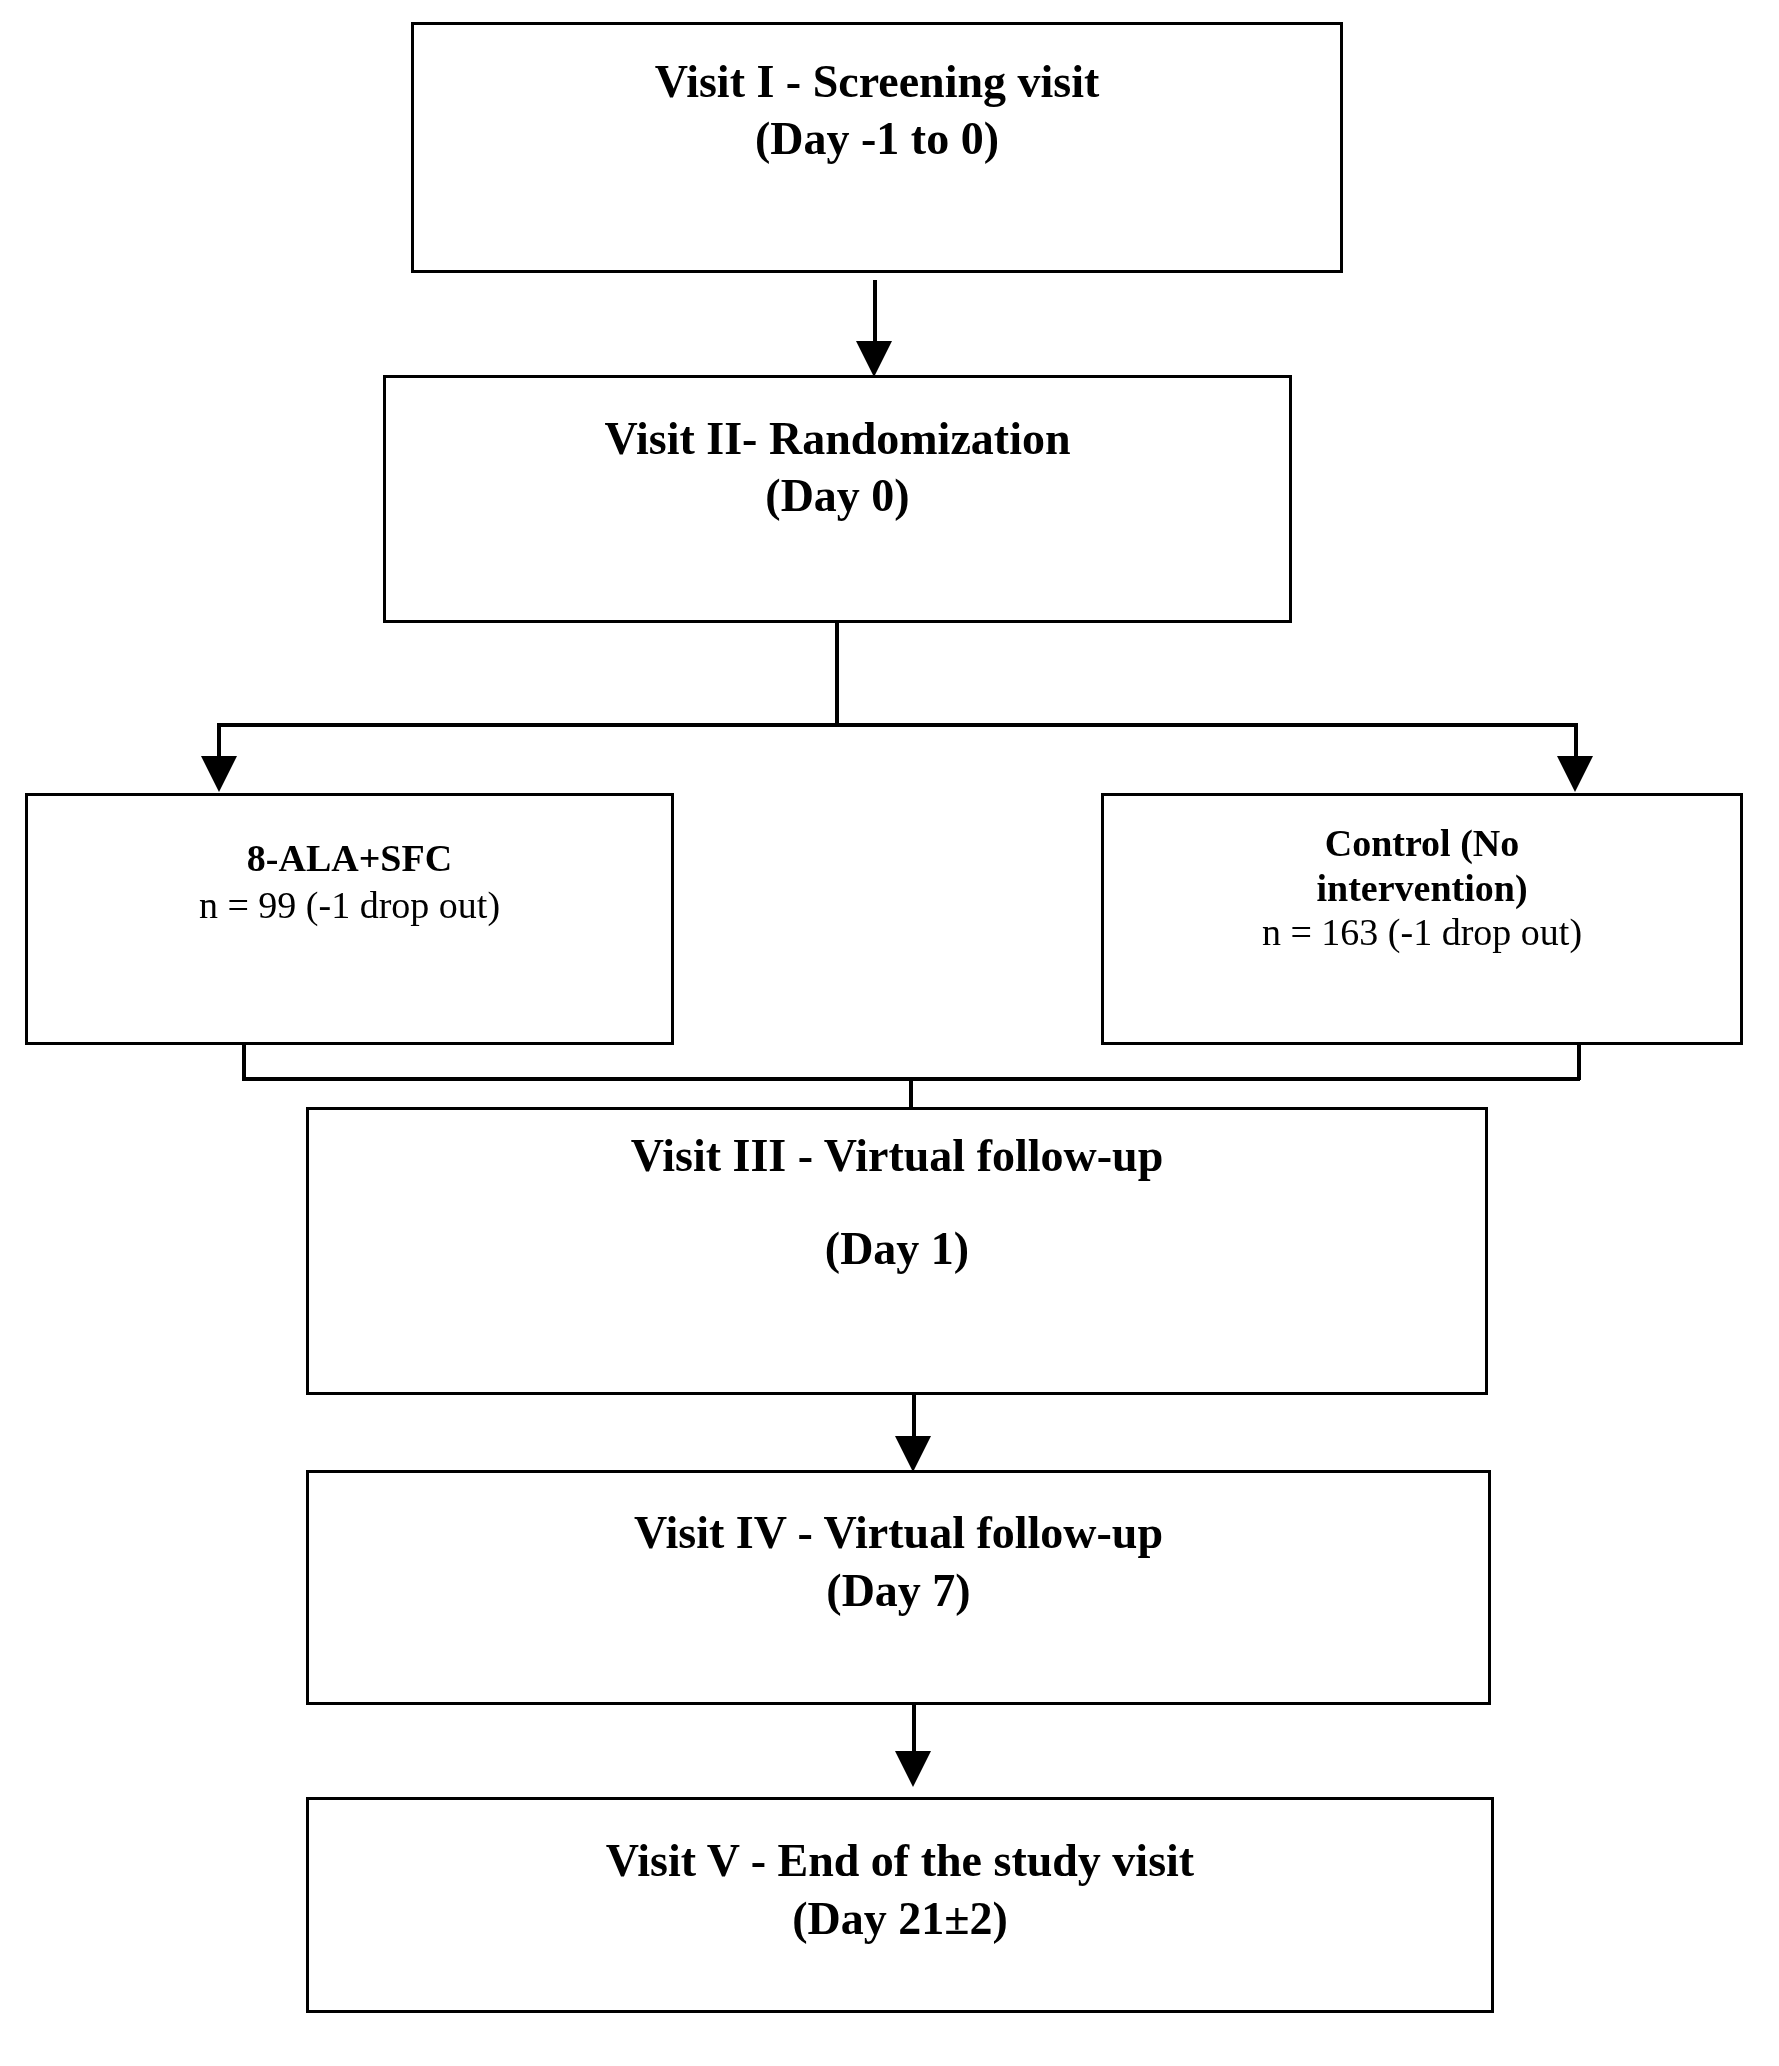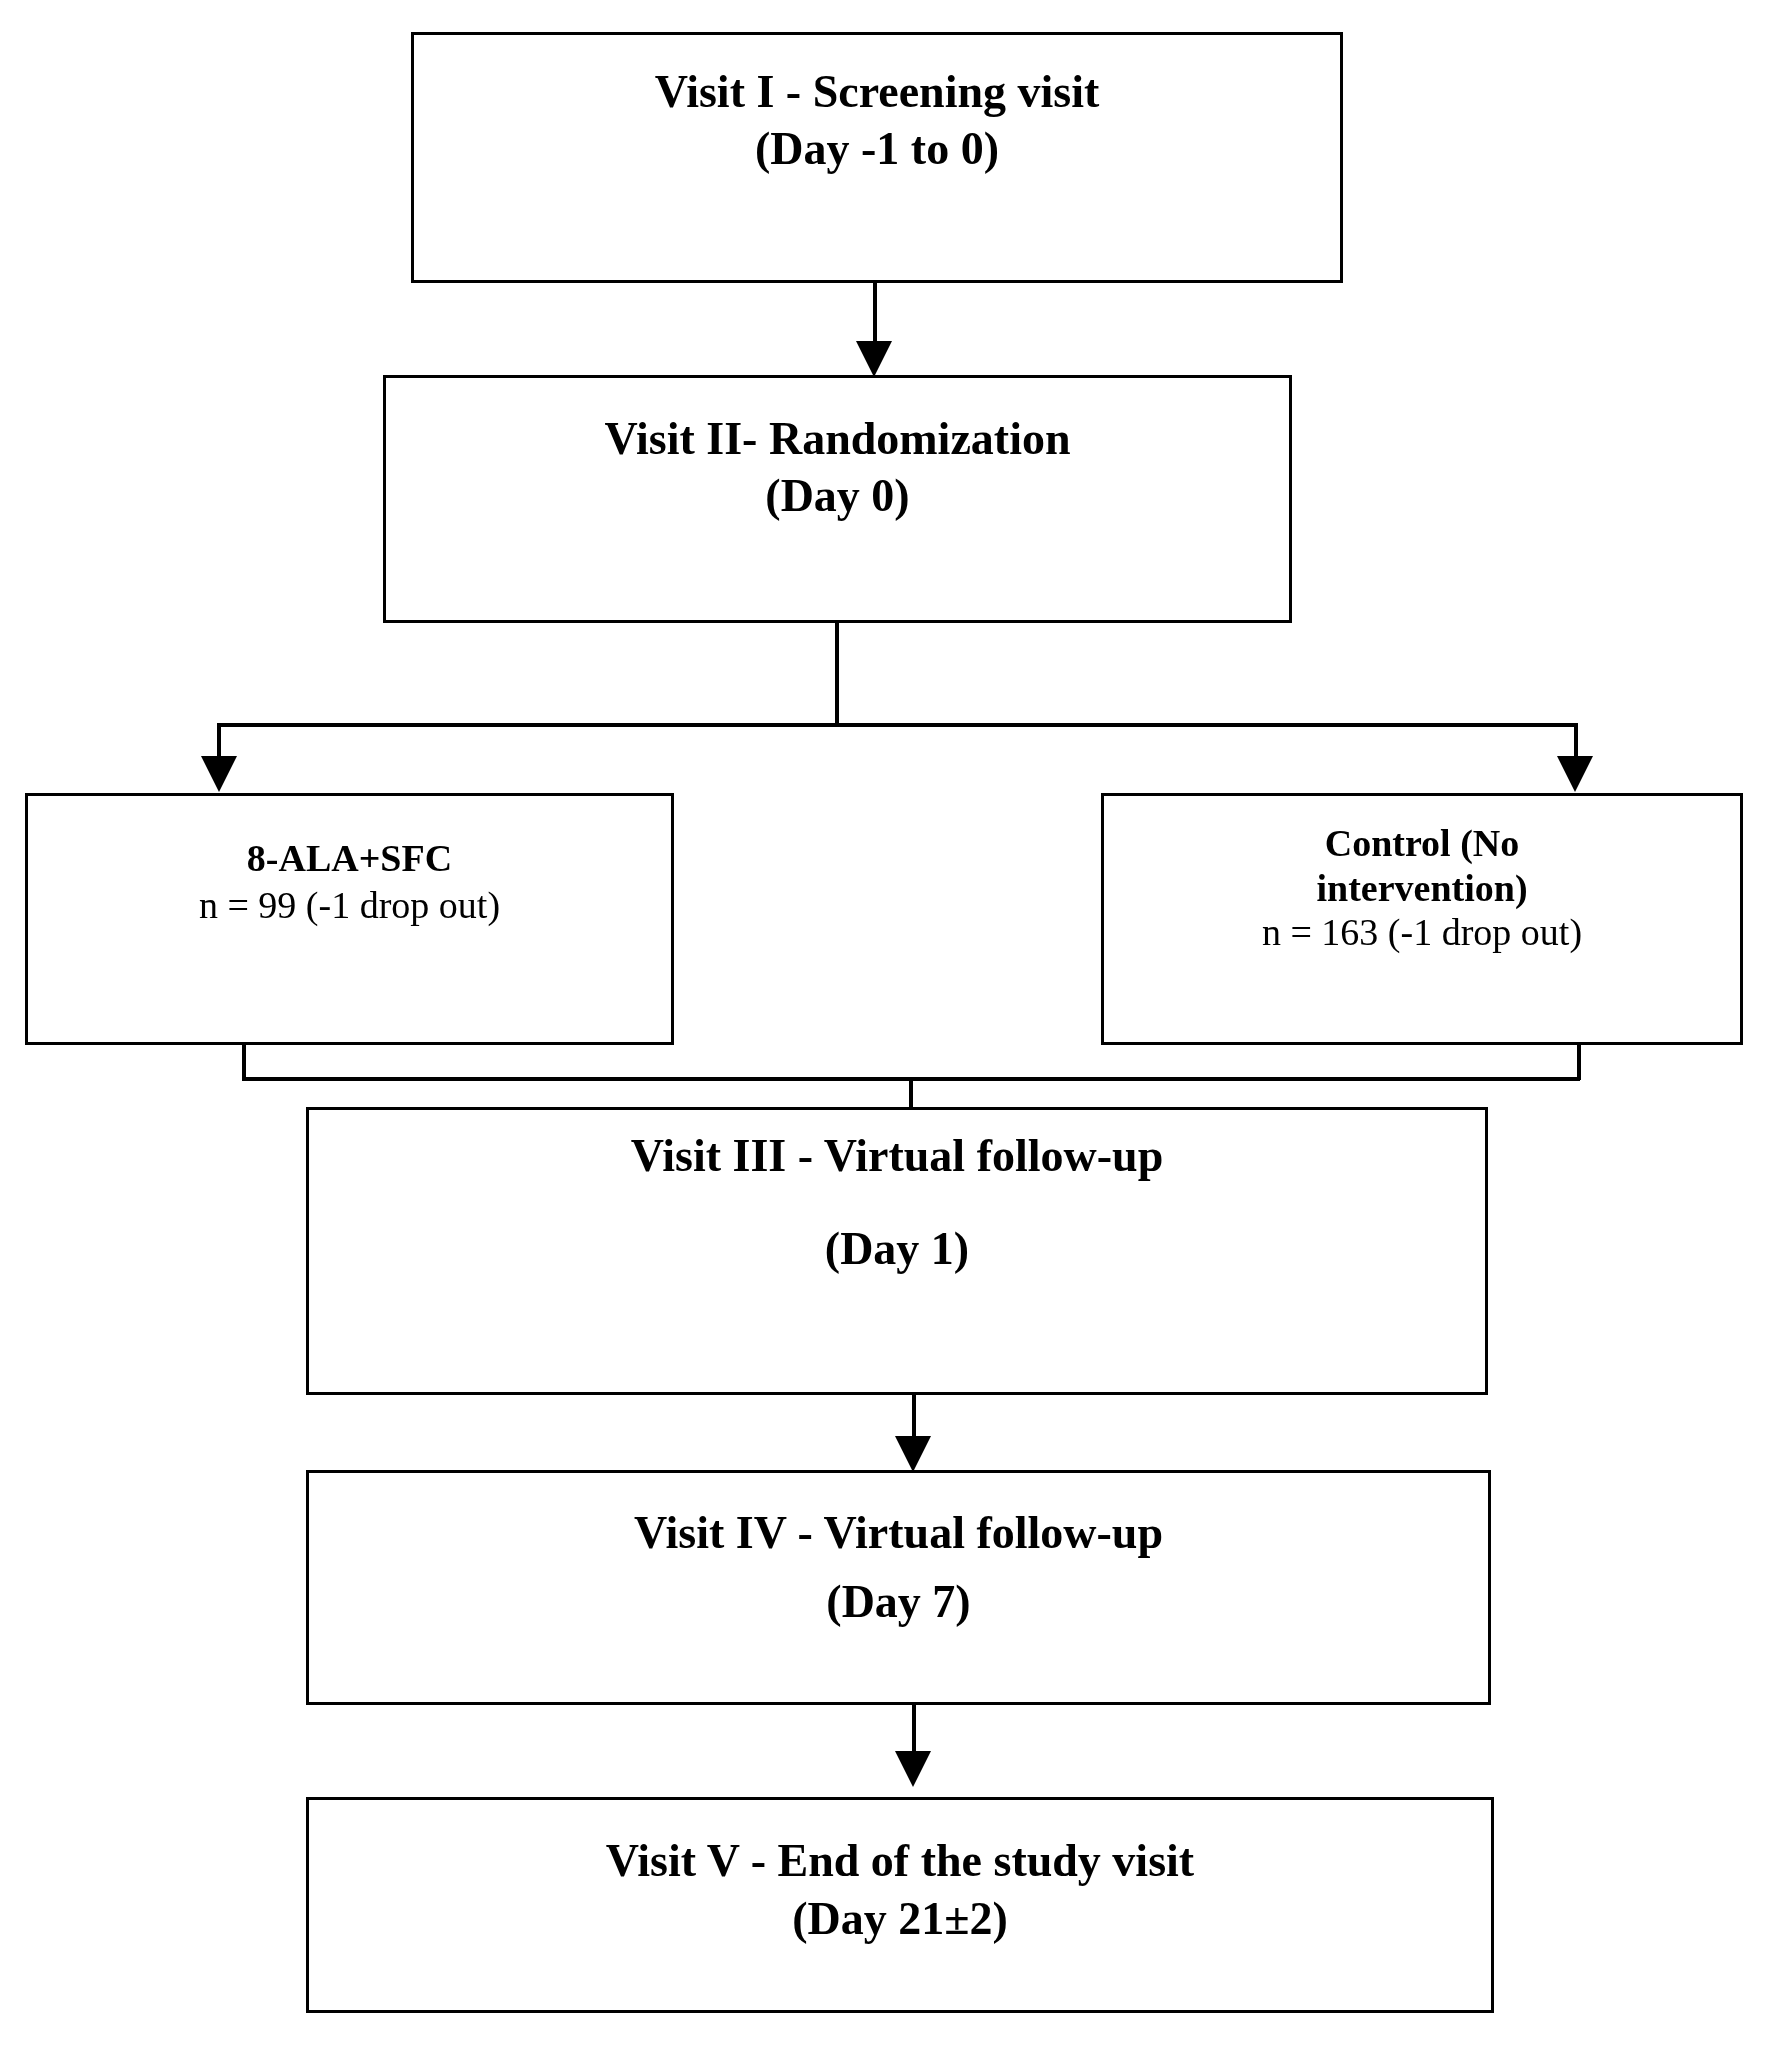--- a/index.html
+++ b/index.html
@@ -48,26 +48,26 @@
   .arrowhead {
     position: absolute;
     width: 0;
     height: 0;
     border-left: 18.5px solid transparent;
     border-right: 18.5px solid transparent;
     border-top: 36px solid #000000;
   }
 
   
-  #node-visit1 { left: 411px;  top: 32px;   width: 932px; height: 251px; }
+  #node-visit1 { left: 411px;  top: 22px;   width: 932px; height: 251px; }
   #node-visit2 { left: 383px;  top: 375px;  width: 909px; height: 248px; align-items: center; }
   #node-arm-treatment { left: 25px;   top: 793px; width: 649px; height: 252px; }
   #node-arm-control   { left: 1101px; top: 793px; width: 642px; height: 252px; }
   #node-visit3 { left: 306px;  top: 1107px; width: 1182px; height: 288px; }
-  #node-visit4 { left: 306px;  top: 1470px; width: 1185px; height: 235px; gap: 11px; }
+  #node-visit4 { left: 306px;  top: 1470px; width: 1185px; height: 235px; }
   #node-visit5 { left: 306px;  top: 1786px; width: 1188px; height: 216px; margin-top: 11px; }
 
   
   #node-visit1 { padding-top: 32px; font-size: 46px; }
   #node-visit2 { padding-top: 36px; font-size: 46px; }
   #node-arm-treatment { padding-top: 42px; font-size: 38px; }
   #node-arm-control   { padding-top: 27px; font-size: 38px; }
   #node-visit3 { padding-top: 21px; font-size: 46px; }
   #node-visit4 { padding-top: 35px; font-size: 46px; }
   #node-visit5 { padding-top: 36px; font-size: 46px; }

